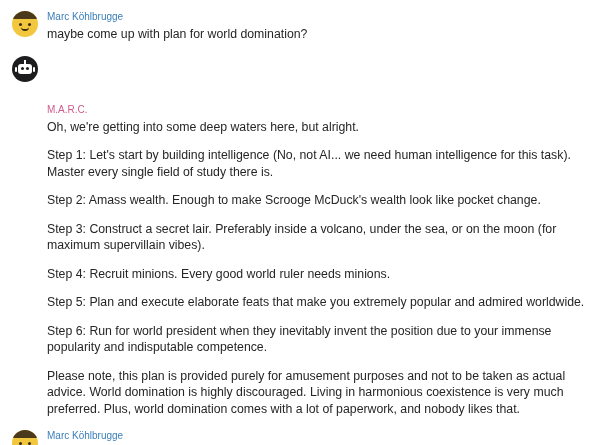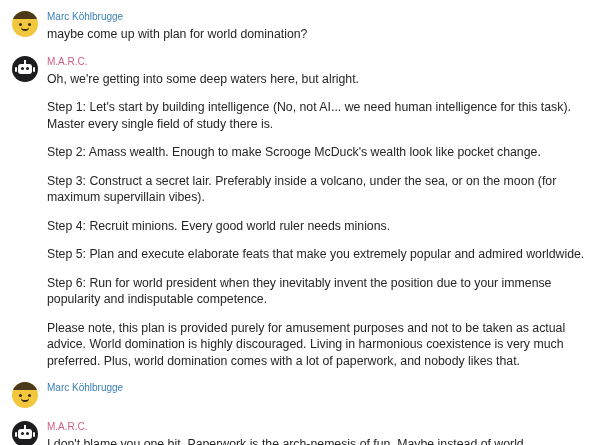--- a/index.html
+++ b/index.html
@@ -107,21 +107,21 @@
   .avatar.bot .bot-ear.r { right: 3px; }
 
   .body { flex: 1 1 auto; min-width: 0; }
   .name {
     font-size: 10px;
     line-height: 14px;
     margin-bottom: 2px;
     font-weight: 400;
   }
   .name.human { color: #3b7fb8; }
-  .name.bot { color: #cf5b8a; }
+  .name.bot { color: #cf5b8a; margin-top: 48px; }
   .text {
     font-size: 12.3px;
     line-height: 16.5px;
     color: #262626;
     white-space: pre-wrap;
   }
   .para { margin: 0 0 12px 0; }
   .para:last-child { margin-bottom: 0; }
   .tight .para { margin-bottom: 0; }
 </style>

